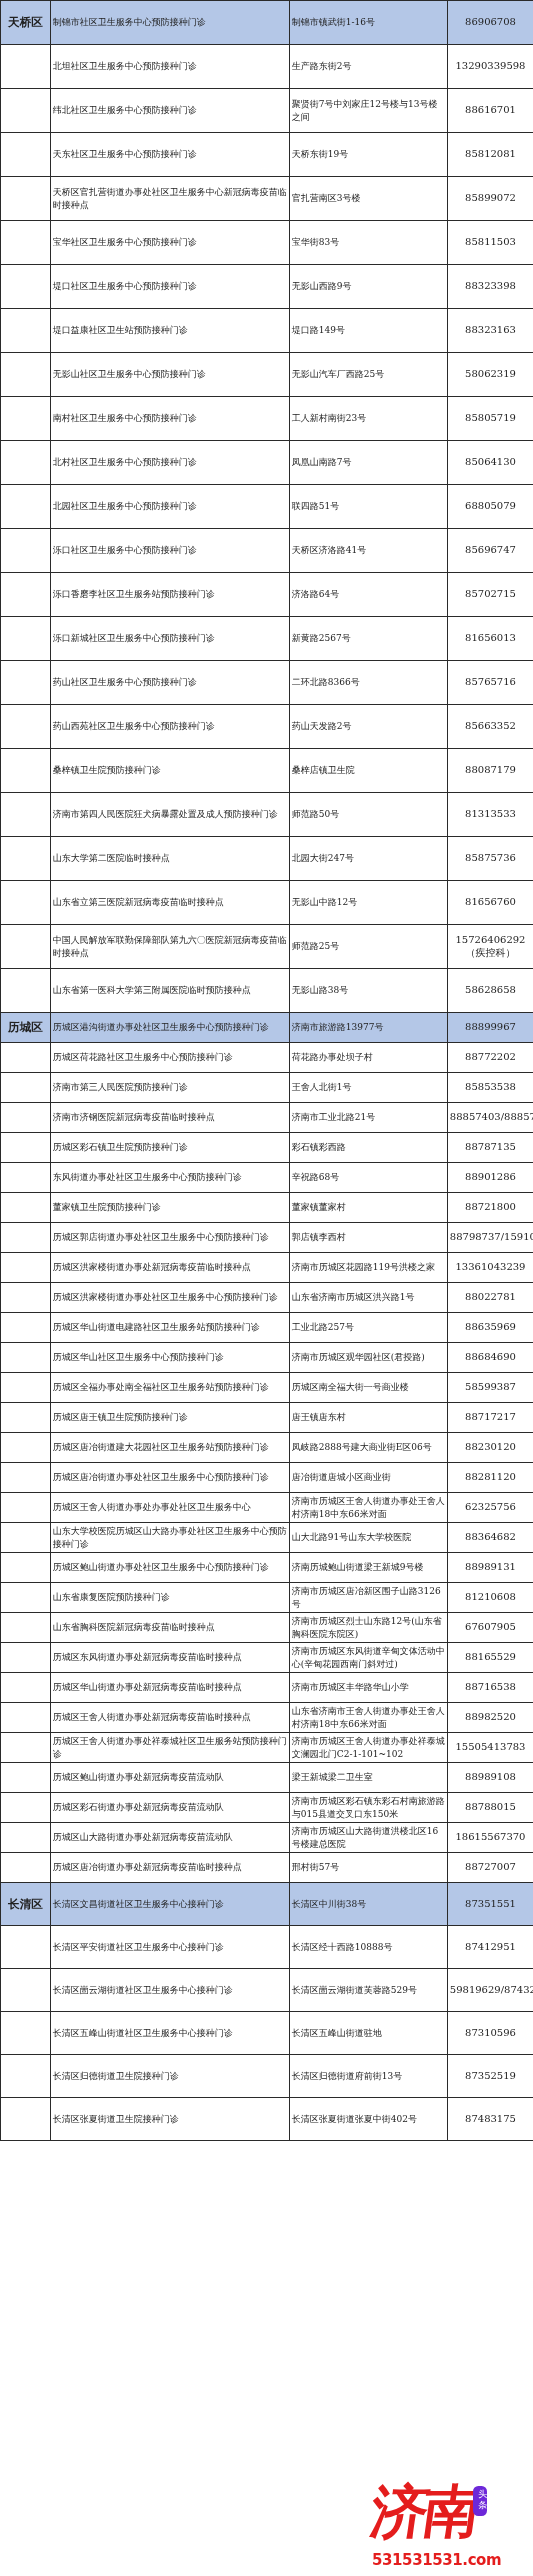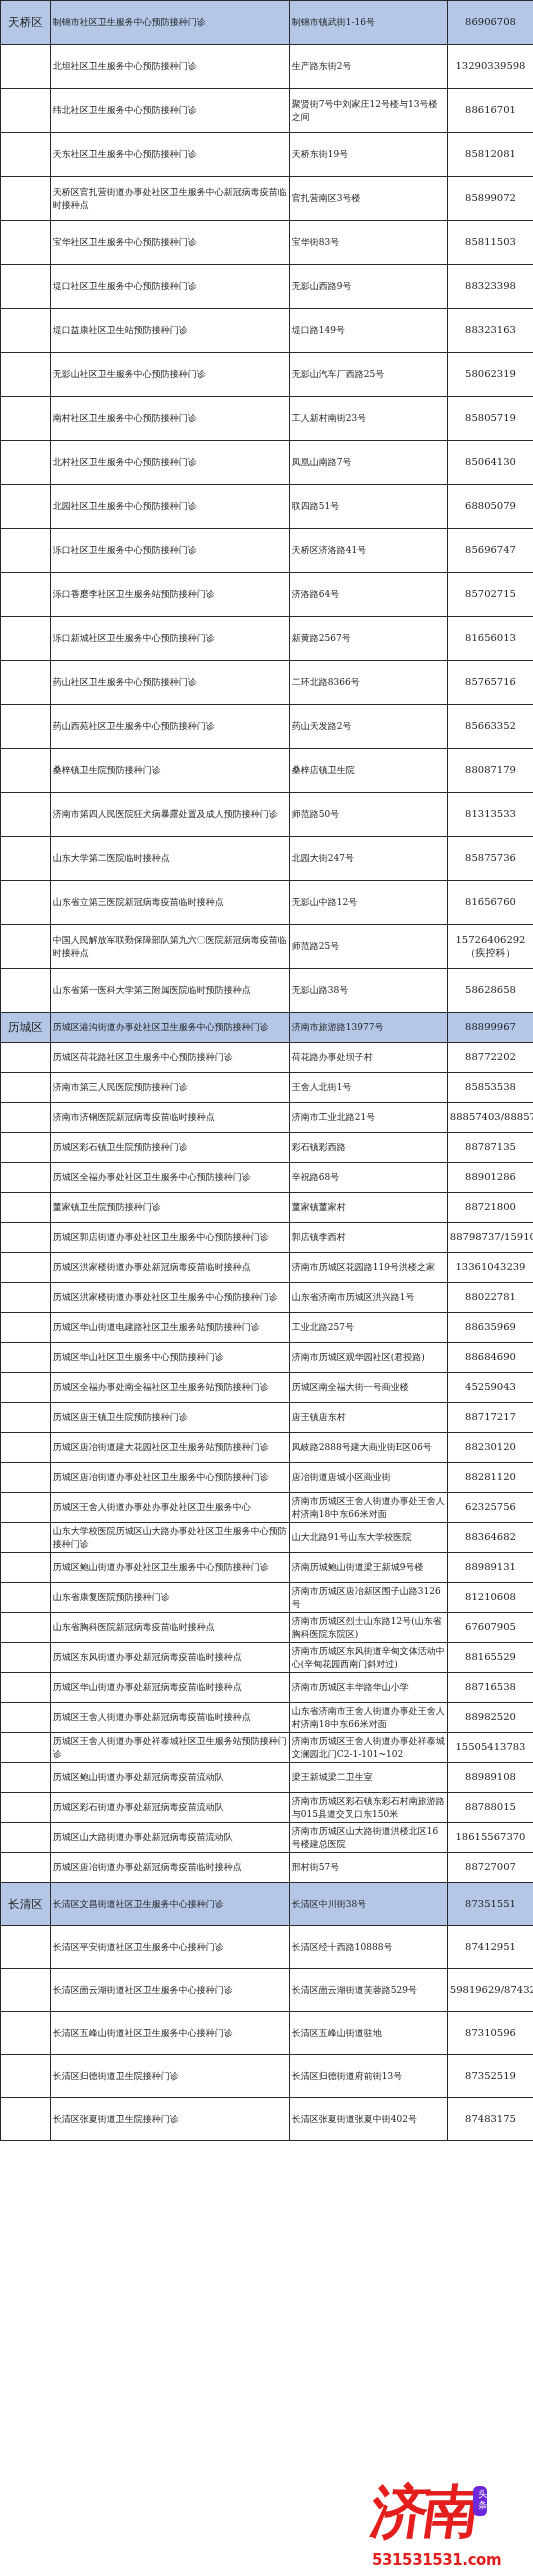--- a/index.html
+++ b/index.html
@@ -6,21 +6,21 @@
   body { width: 534px; height: 2576px; overflow: hidden; position: relative;
          font-family: "DejaVu Serif", "Liberation Serif", serif; color: #222; }
   table { border-collapse: collapse; width: 534px; table-layout: fixed; }
   col.c1 { width: 50px; } col.c2 { width: 239px; } col.c3 { width: 158px; } col.c4 { width: 86px; }
   td { border: 1.3px solid #2a2a2a; font-size: 9px; line-height: 12.5px; padding: 0 1.8px;
        vertical-align: middle; overflow: hidden; }
   tr.row { height: 44px; }
   tr.row.lc { height: 30px; }
   tr.row.cq { height: 43px; }
   tr.head td { background: #b4c7e7; }
-  td.district { font-weight: normal; font-size: 11.6px; text-align: center; font-family: "DejaVu Sans", sans-serif; }
+  td.district { font-weight: bold; font-size: 11.6px; text-align: center; font-family: "DejaVu Sans", sans-serif; }
   td.phone { text-align: center; font-size: 10px; }
   .watermark { position: absolute; left: 372px; top: 2475px; width: 125px; height: 101px; pointer-events: none; }
   .wm-text { position: absolute; left: 0; top: 0; font-family: "DejaVu Serif", serif; font-size: 57px;
              font-weight: bold; color: #e41d1d; letter-spacing: -5.3px; transform: skewX(-8deg); line-height: 71px; }
   .wm-badge { position: absolute; left: 101px; top: 10.7px; width: 14.2px; height: 30px; background: #6d28d9; border-radius: 5.3px;
               color: #fff; font-size: 9px; line-height: 10.7px; text-align: right; font-family: "DejaVu Sans", sans-serif; padding-top: 3.6px; box-sizing: border-box; }
   .wm-url { position: absolute; left: 0; top: 76px; font-family: "DejaVu Sans", sans-serif; font-weight: bold;
             font-size: 15px; color: #e41d1d; letter-spacing: -0.4px; }
 </style>
 </head>
@@ -197,21 +197,21 @@
         <td class="phone">88857403/88857418/88857368</td>
       </tr>
       <tr class="row lc">
         <td class="district"></td>
         <td>历城区彩石镇卫生院预防接种门诊</td>
         <td>彩石镇彩西路</td>
         <td class="phone">88787135</td>
       </tr>
       <tr class="row lc">
         <td class="district"></td>
-        <td>历城区全福办事处社区卫生服务中心预防接种门诊</td>
+        <td>东风街道办事处社区卫生服务中心预防接种门诊</td>
         <td>辛祝路68号</td>
         <td class="phone">88901286</td>
       </tr>
       <tr class="row lc">
         <td class="district"></td>
         <td>董家镇卫生院预防接种门诊</td>
         <td>董家镇董家村</td>
         <td class="phone">88721800</td>
       </tr>
       <tr class="row lc">
@@ -241,21 +241,21 @@
       <tr class="row lc">
         <td class="district"></td>
         <td>历城区华山社区卫生服务中心预防接种门诊</td>
         <td>济南市历城区观华园社区(君授路)</td>
         <td class="phone">88684690</td>
       </tr>
       <tr class="row lc">
         <td class="district"></td>
         <td>历城区全福办事处南全福社区卫生服务站预防接种门诊</td>
         <td>历城区南全福大街一号商业楼</td>
-        <td class="phone">45259043</td>
+        <td class="phone">58599387</td>
       </tr>
       <tr class="row lc">
         <td class="district"></td>
         <td>历城区唐王镇卫生院预防接种门诊</td>
         <td>唐王镇唐东村</td>
         <td class="phone">88717217</td>
       </tr>
       <tr class="row lc">
         <td class="district"></td>
         <td>历城区唐冶街道建大花园社区卫生服务站预防接种门诊</td>

